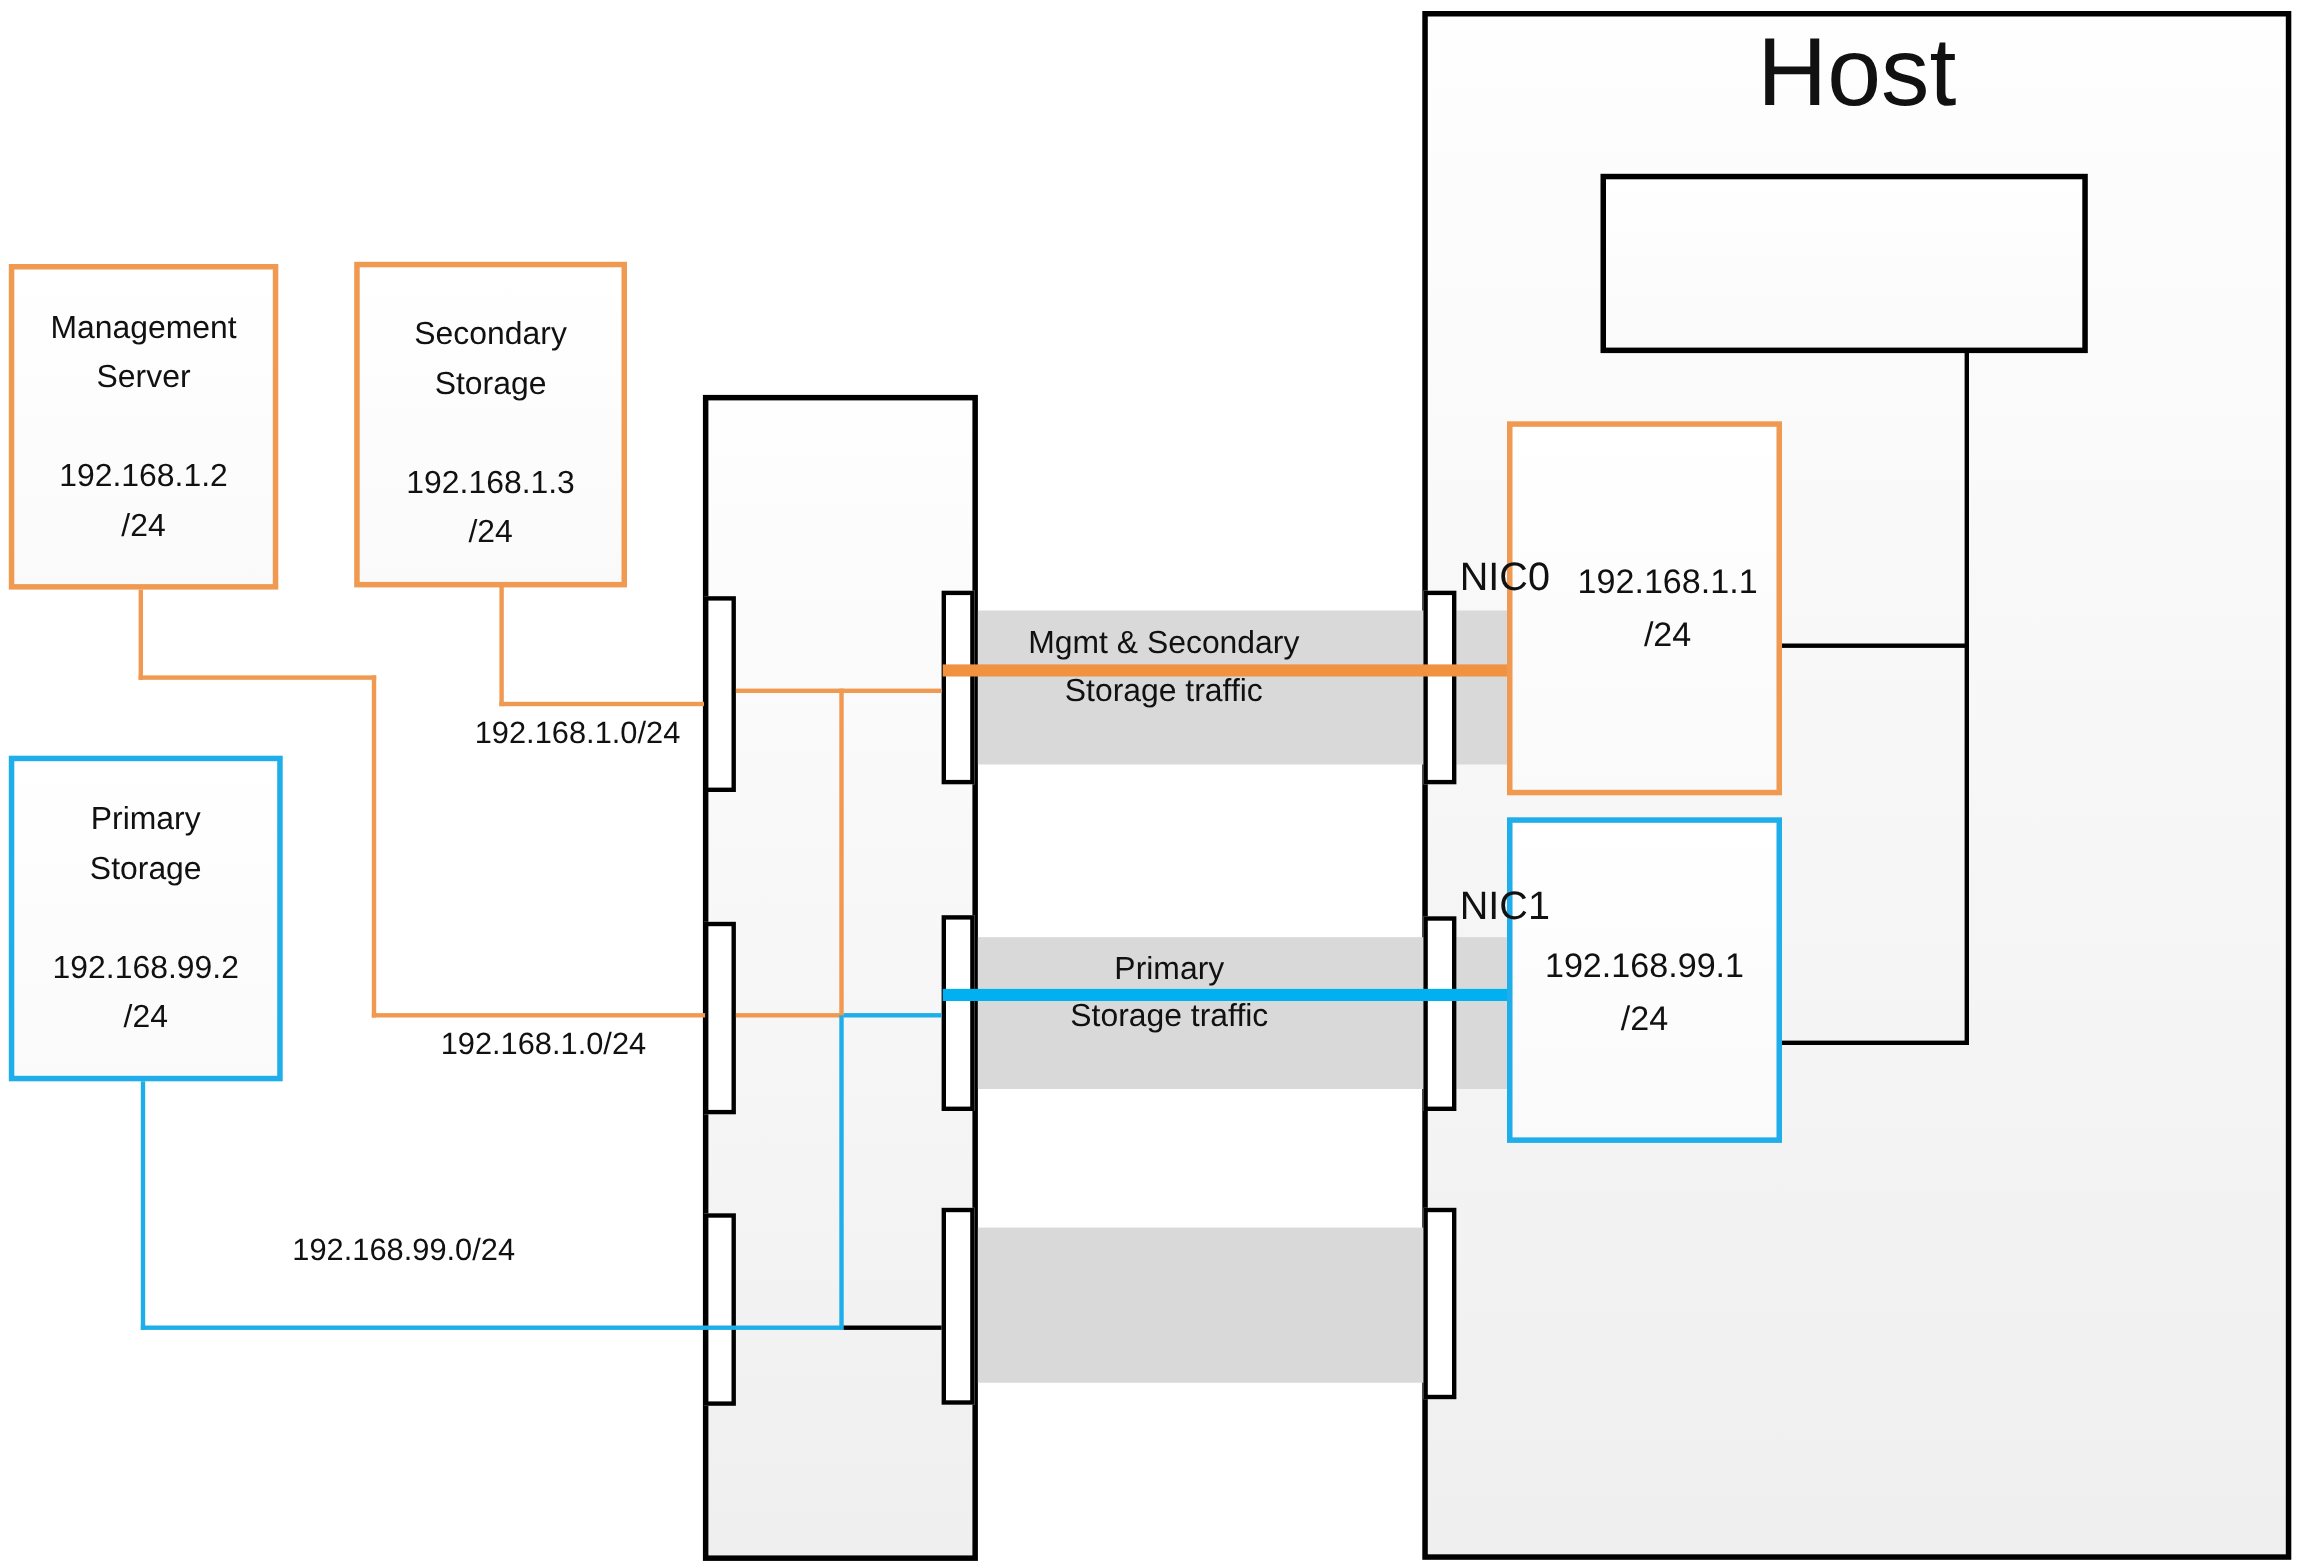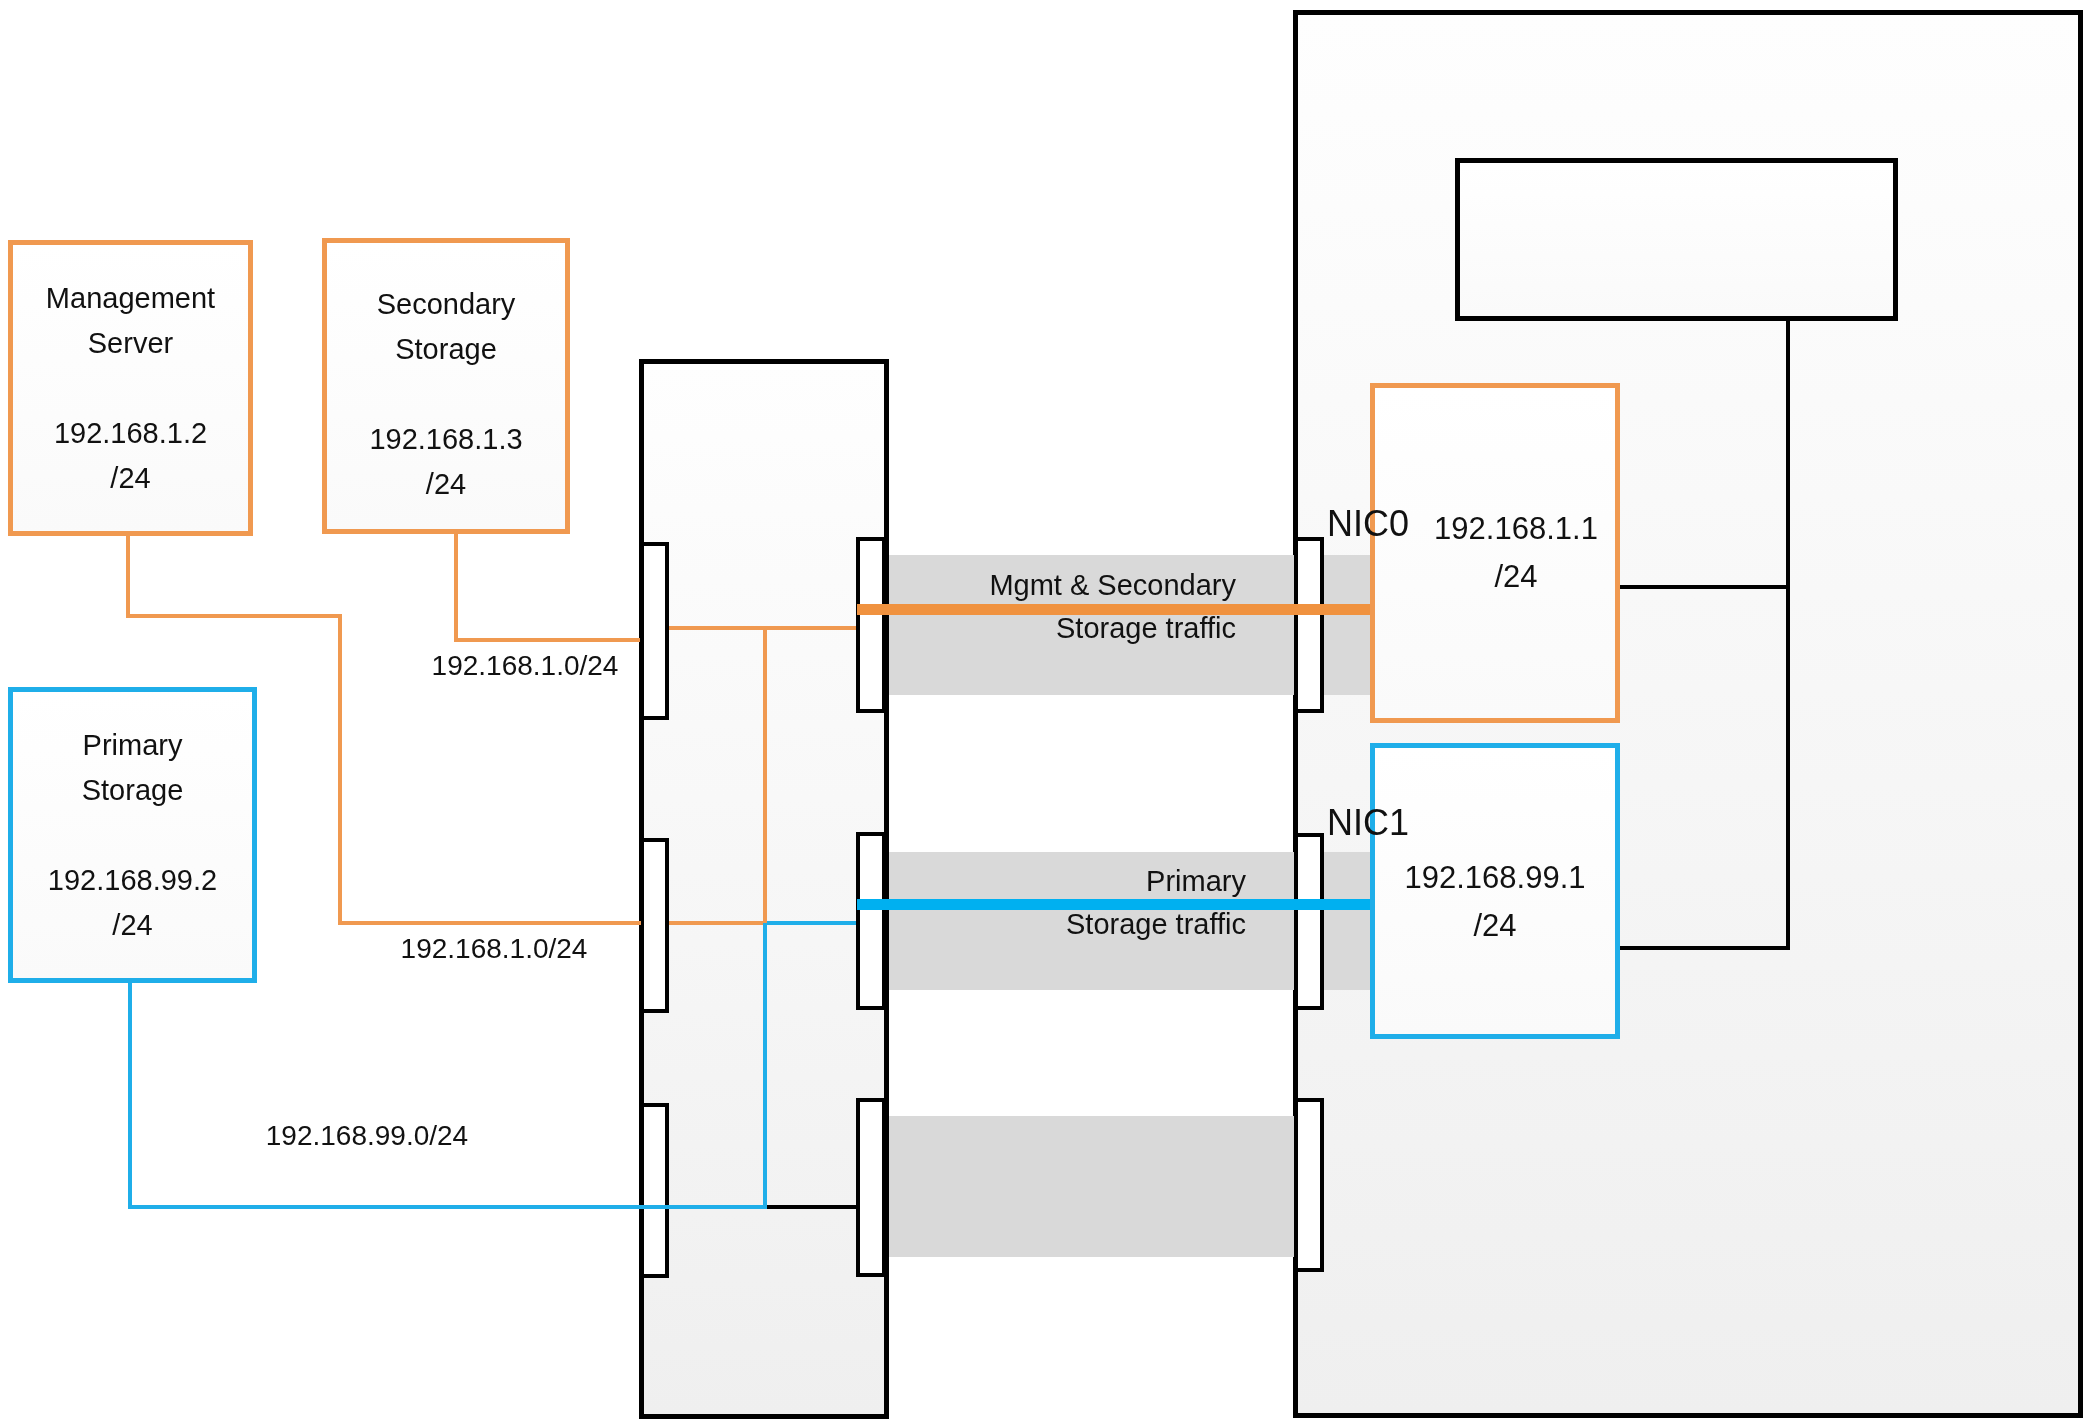--- a/index.html
+++ b/index.html
@@ -22,21 +22,21 @@
   .title{position:absolute;text-align:center;}
   .host-title{left:1293px;top:14px;width:790px;font-size:88px;}
   .switch-title{left:639px;top:366px;width:250px;font-size:54px;}
   .hyp-title{left:1455px;top:205px;width:445px;font-size:42px;}
   .nodebox-text{position:absolute;display:flex;flex-direction:column;justify-content:center;
                 align-items:center;text-align:center;font-size:29px;line-height:45px;}
   .nicbox-text{position:absolute;display:flex;flex-direction:column;justify-content:center;
                align-items:center;text-align:center;font-size:31px;line-height:48px;}
   .netlabel{position:absolute;font-size:28px;text-align:center;}
   .niclabel{position:absolute;font-size:36px;padding-left:28px;}
-  .traffic{position:absolute;text-align:right;font-size:29px;line-height:43px;}
+  .traffic{position:absolute;text-align:center;font-size:29px;line-height:43px;}
   .spacer{height:45px;}
 </style>
 </head>
 <body>
 
 <div class="canvas">
 
   <div class="box b-black fill-grad" style="left:1293px;top:10px;width:790px;height:1408px;"></div>
   <div class="box b-black fill-grad" style="left:639px;top:359px;width:250px;height:1060px;"></div>
 
@@ -81,20 +81,21 @@
   <div class="seg to" style="left:857px;top:604px;width:515px;height:11px;"></div>
   <div class="seg tb" style="left:857px;top:899px;width:515px;height:11px;"></div>
 
   <div class="box b-black fill-white" style="left:1455px;top:158px;width:443px;height:163px;"></div>
   <div class="box b-orange fill-white" style="left:1370px;top:383px;width:250px;height:340px;"></div>
   <div class="box b-blue fill-white" style="left:1370px;top:743px;width:250px;height:296px;"></div>
   <div class="box b-orange fill-white" style="left:8px;top:240px;width:245px;height:296px;"></div>
   <div class="box b-orange fill-white" style="left:322px;top:238px;width:248px;height:296px;"></div>
   <div class="box b-blue fill-white" style="left:8px;top:687px;width:249px;height:296px;"></div>
 
+  <div class="title host-title">Host</div>
 
   <div class="nodebox-text" style="left:8px;top:240px;width:245px;height:296px;">
     <div>Management</div>
     <div>Server</div>
     <div class="spacer"></div>
     <div>192.168.1.2</div>
     <div>/24</div>
   </div>
   <div class="nodebox-text" style="left:322px;top:238px;width:248px;height:312px;">
     <div>Secondary</div>

